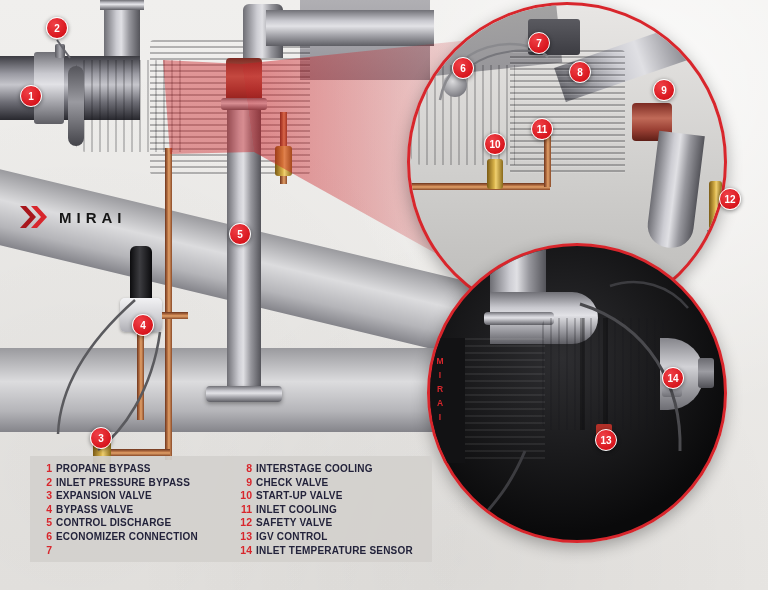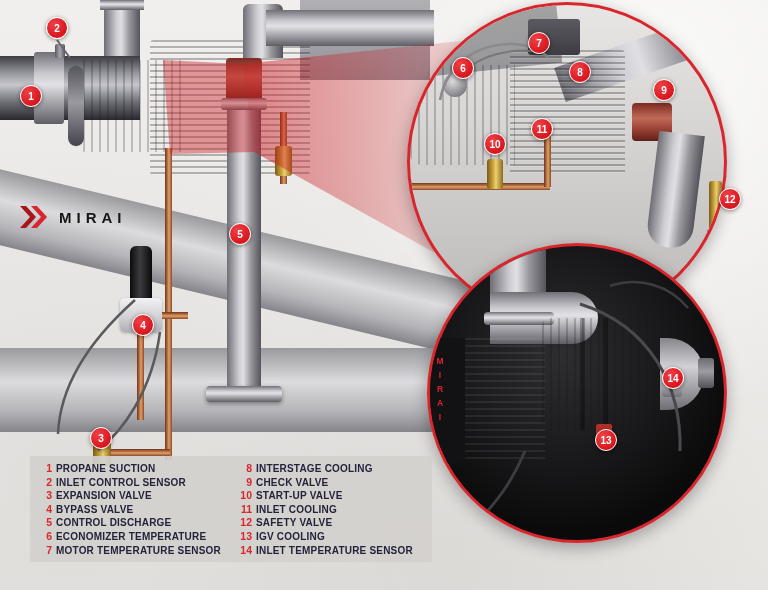--- a/index.html
+++ b/index.html
@@ -201,45 +201,44 @@
   <div class="badge" style="left:484px;top:133px">10</div>
   <div class="badge" style="left:531px;top:118px">11</div>
   <div class="badge" style="left:719px;top:188px">12</div>
   <div class="badge" style="left:595px;top:429px">13</div>
   <div class="badge" style="left:662px;top:367px">14</div>
 
   <div class="legend">
     <div class="legend-col c1">
       <div class="legend-row">
         <span class="legend-num">1</span>
-        <span class="legend-label">PROPANE SUCTION</span>
+        <span class="legend-label">PROPANE BYPASS</span>
       </div>
       <div class="legend-row">
         <span class="legend-num">2</span>
-        <span class="legend-label">INLET CONTROL SENSOR</span>
+        <span class="legend-label">INLET PRESSURE BYPASS</span>
       </div>
       <div class="legend-row">
         <span class="legend-num">3</span>
         <span class="legend-label">EXPANSION VALVE</span>
       </div>
       <div class="legend-row">
         <span class="legend-num">4</span>
         <span class="legend-label">BYPASS VALVE</span>
       </div>
       <div class="legend-row">
         <span class="legend-num">5</span>
         <span class="legend-label">CONTROL DISCHARGE</span>
       </div>
       <div class="legend-row">
         <span class="legend-num">6</span>
-        <span class="legend-label">ECONOMIZER TEMPERATURE</span>
+        <span class="legend-label">ECONOMIZER CONNECTION</span>
       </div>
       <div class="legend-row">
         <span class="legend-num">7</span>
-        <span class="legend-label">MOTOR TEMPERATURE SENSOR</span>
       </div>
     </div>
     <div class="legend-col">
       <div class="legend-row">
         <span class="legend-num">8</span>
         <span class="legend-label">INTERSTAGE COOLING</span>
       </div>
       <div class="legend-row">
         <span class="legend-num">9</span>
         <span class="legend-label">CHECK VALVE</span>
@@ -251,21 +250,21 @@
       <div class="legend-row">
         <span class="legend-num">11</span>
         <span class="legend-label">INLET COOLING</span>
       </div>
       <div class="legend-row">
         <span class="legend-num">12</span>
         <span class="legend-label">SAFETY VALVE</span>
       </div>
       <div class="legend-row">
         <span class="legend-num">13</span>
-        <span class="legend-label">IGV COOLING</span>
+        <span class="legend-label">IGV CONTROL</span>
       </div>
       <div class="legend-row">
         <span class="legend-num">14</span>
         <span class="legend-label">INLET TEMPERATURE SENSOR</span>
       </div>
     </div>
   </div>
 
 </div>
 

